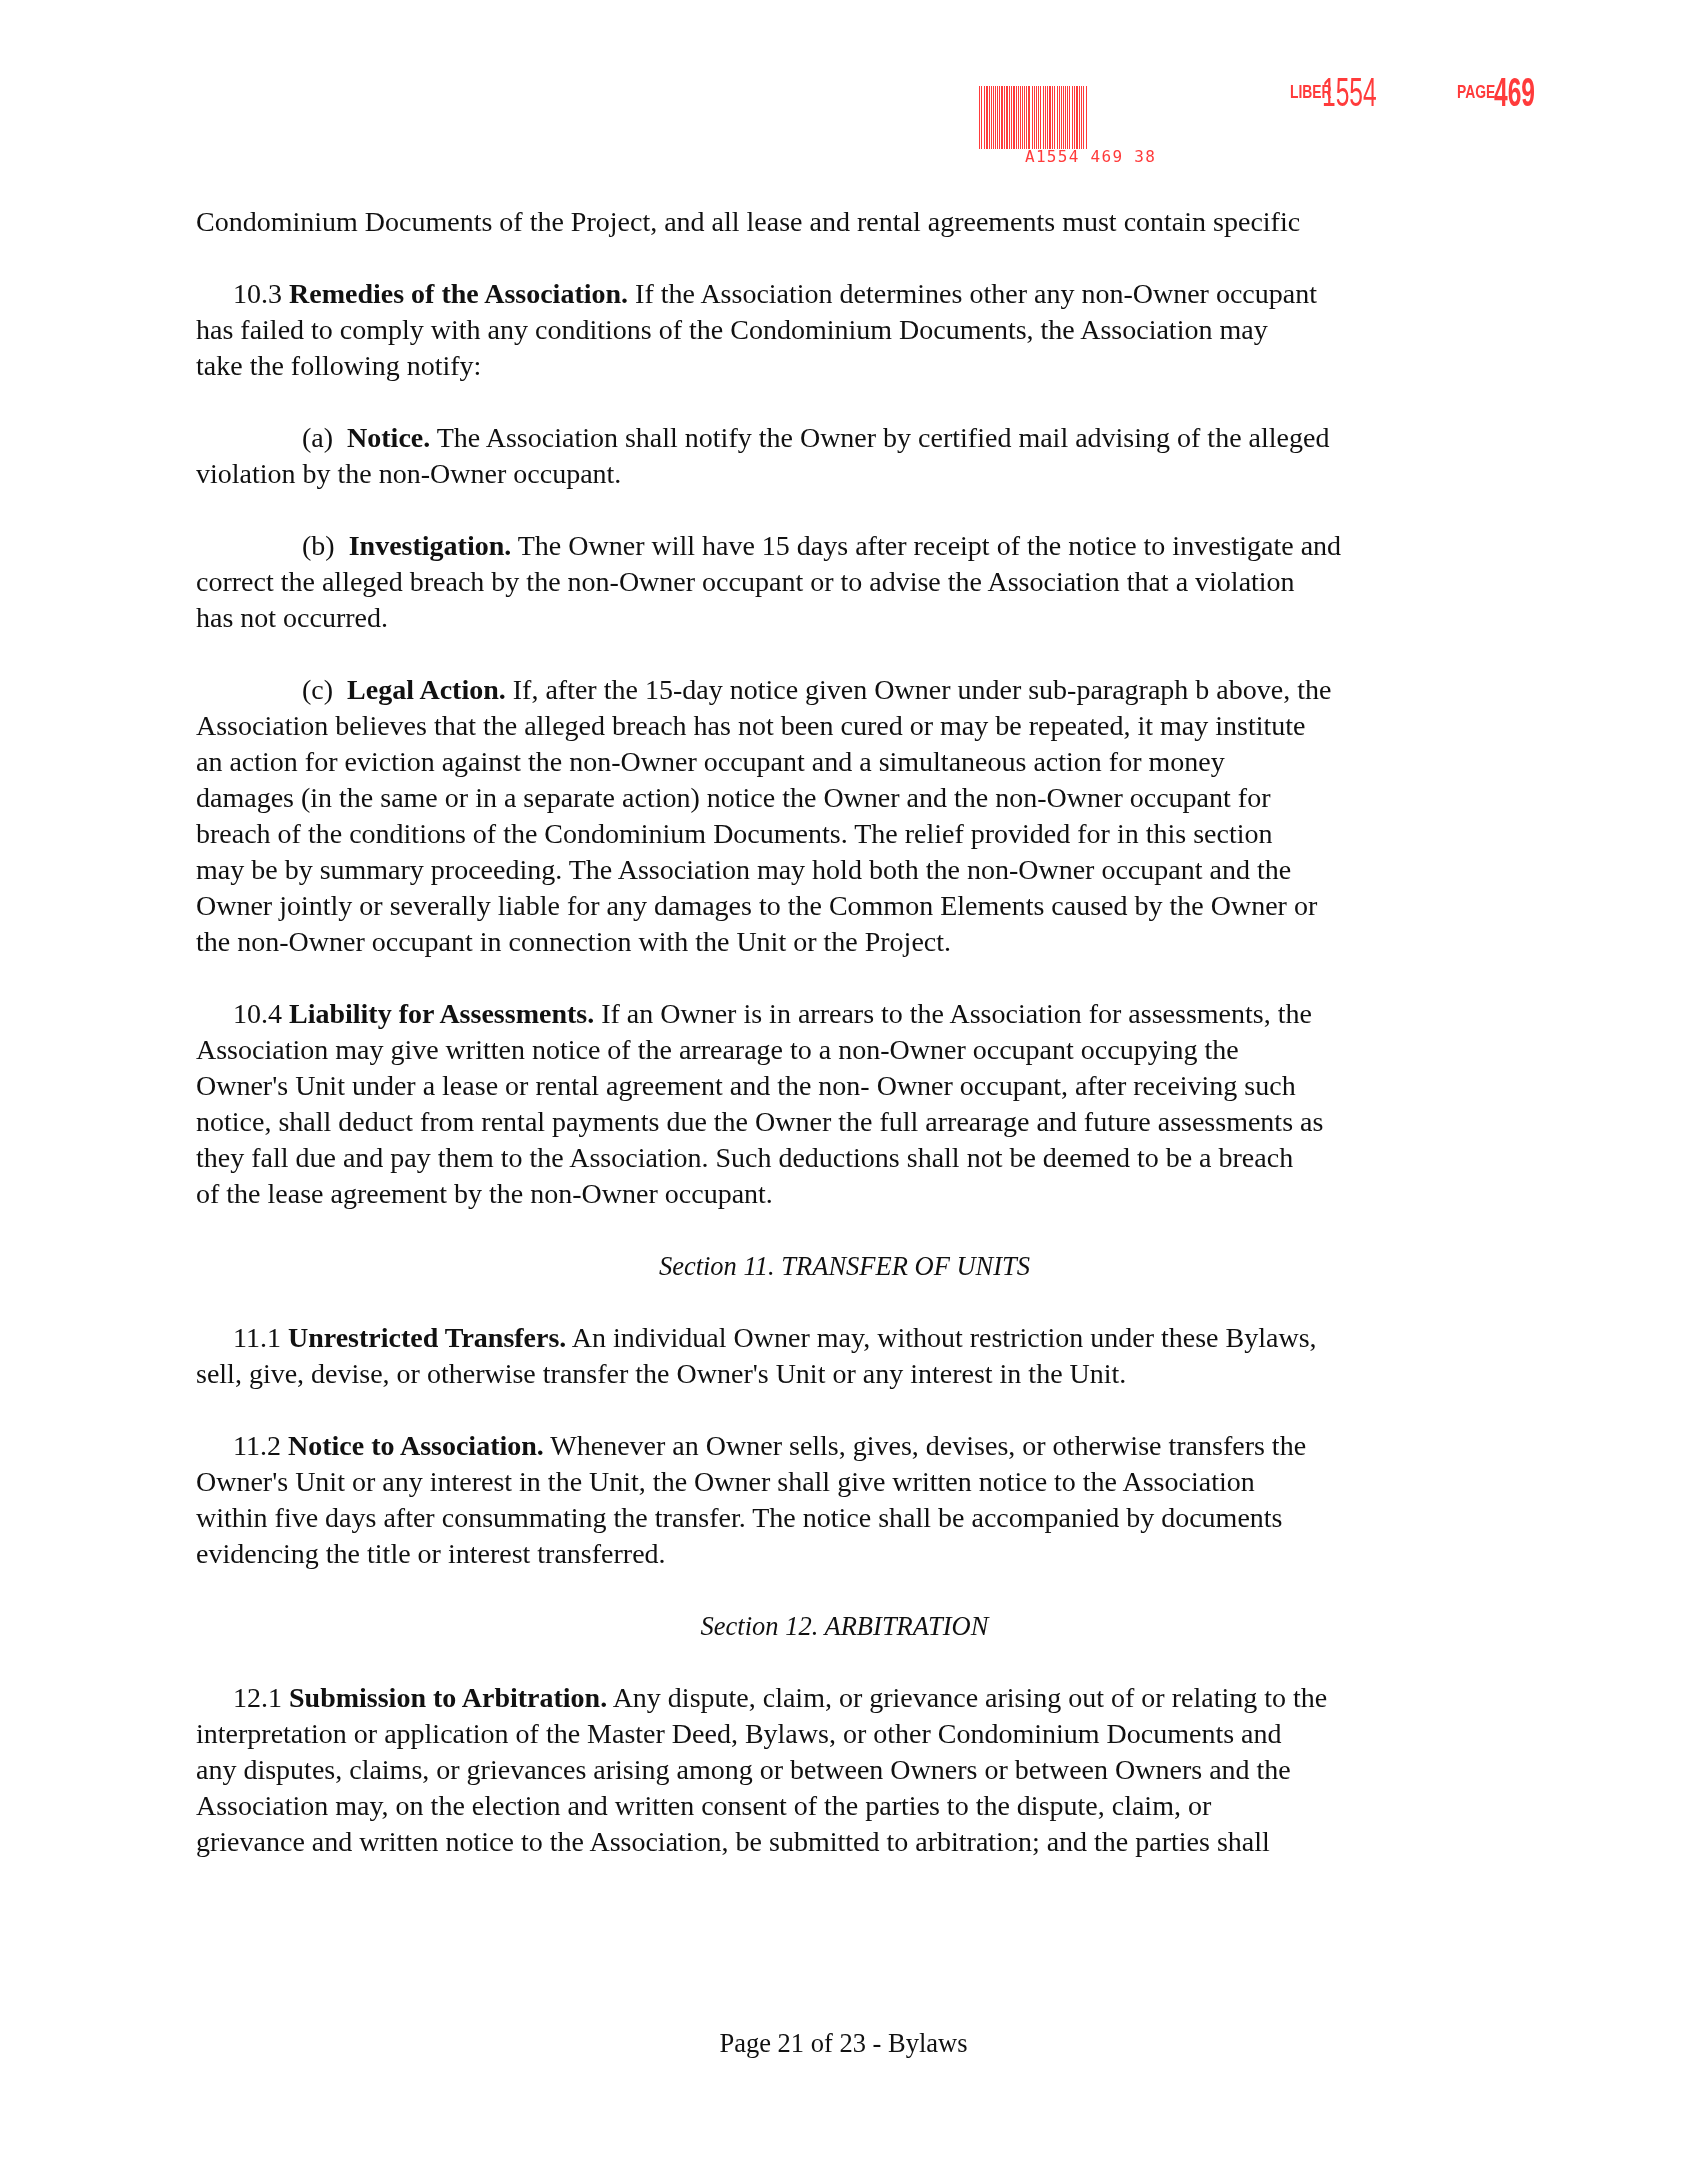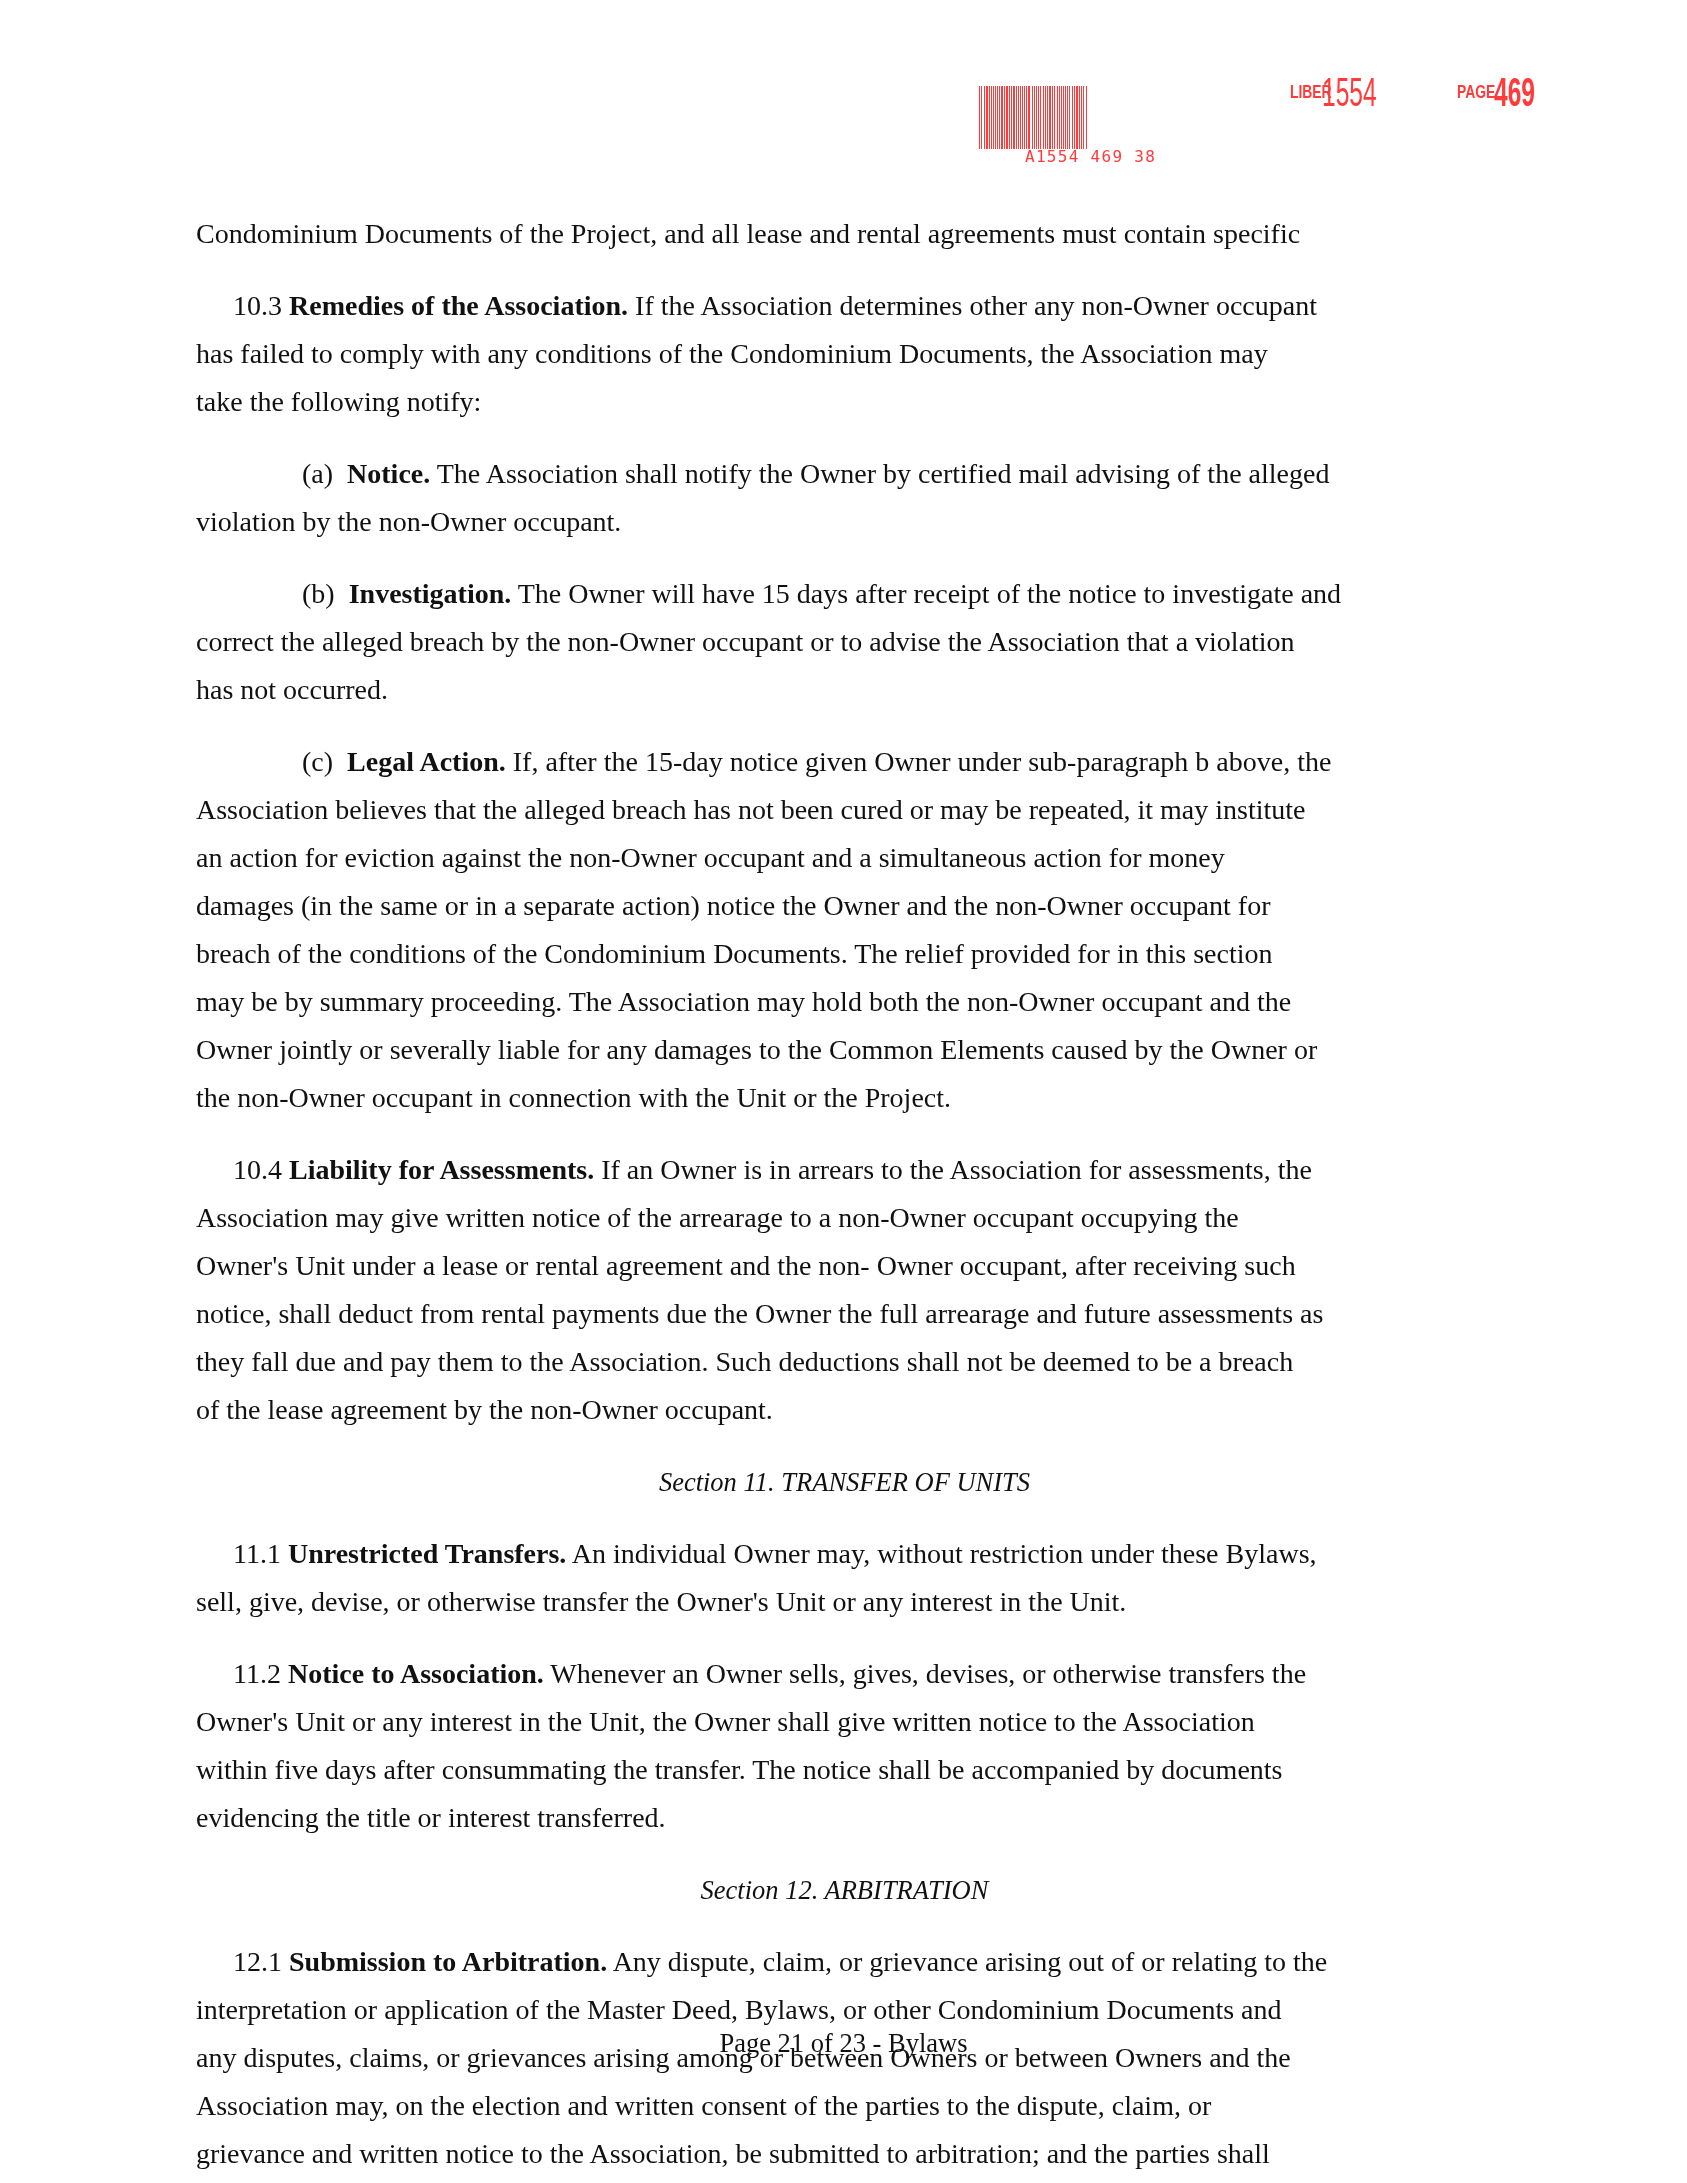--- a/index.html
+++ b/index.html
@@ -13,21 +13,21 @@
   .liber-label { position: absolute; left: 331px; top: 14.6px; font-family: "Liberation Sans", sans-serif;
                  font-size: 18.5px; color: #ff3b3b; transform: scaleX(0.75); transform-origin: left; font-weight: bold; }
   .liber-num { position: absolute; left: 363px; top: 3.3px; font-family: "Liberation Sans", sans-serif;
                font-size: 41px; color: #ff3b3b; transform: scaleX(0.6); transform-origin: left; }
   .page-label { position: absolute; left: 498px; top: 14.6px; font-family: "Liberation Sans", sans-serif;
                 font-size: 18.5px; color: #ff3b3b; transform: scaleX(0.75); transform-origin: left; font-weight: bold; }
   .page-num { position: absolute; left: 535px; top: 3.3px; font-family: "Liberation Sans", sans-serif;
               font-size: 41px; color: #ff3b3b; transform: scaleX(0.6); transform-origin: left; font-weight: bold; }
 
   .content { position: absolute; left: 196px; top: 204px; width: 1297px; }
-  .line { font-size: 28px; line-height: 36px; white-space: nowrap; margin-top: 12px; }
+  .line { font-size: 28px; line-height: 36px; white-space: nowrap; }
   .para { margin-bottom: 36px; }
   .indent1 { padding-left: 37px; }
   .indent2 { padding-left: 106px; }
   b { font-weight: bold; }
   .section { text-align: center; font-style: italic; font-size: 26.5px; line-height: 36px; margin-bottom: 36px; }
   .section .title { letter-spacing: 0px; }
   .footer { position: absolute; top: 2028px; left: 0; width: 1687px; text-align: center; font-size: 26.5px; }
 </style>
 </head>
 <body>

